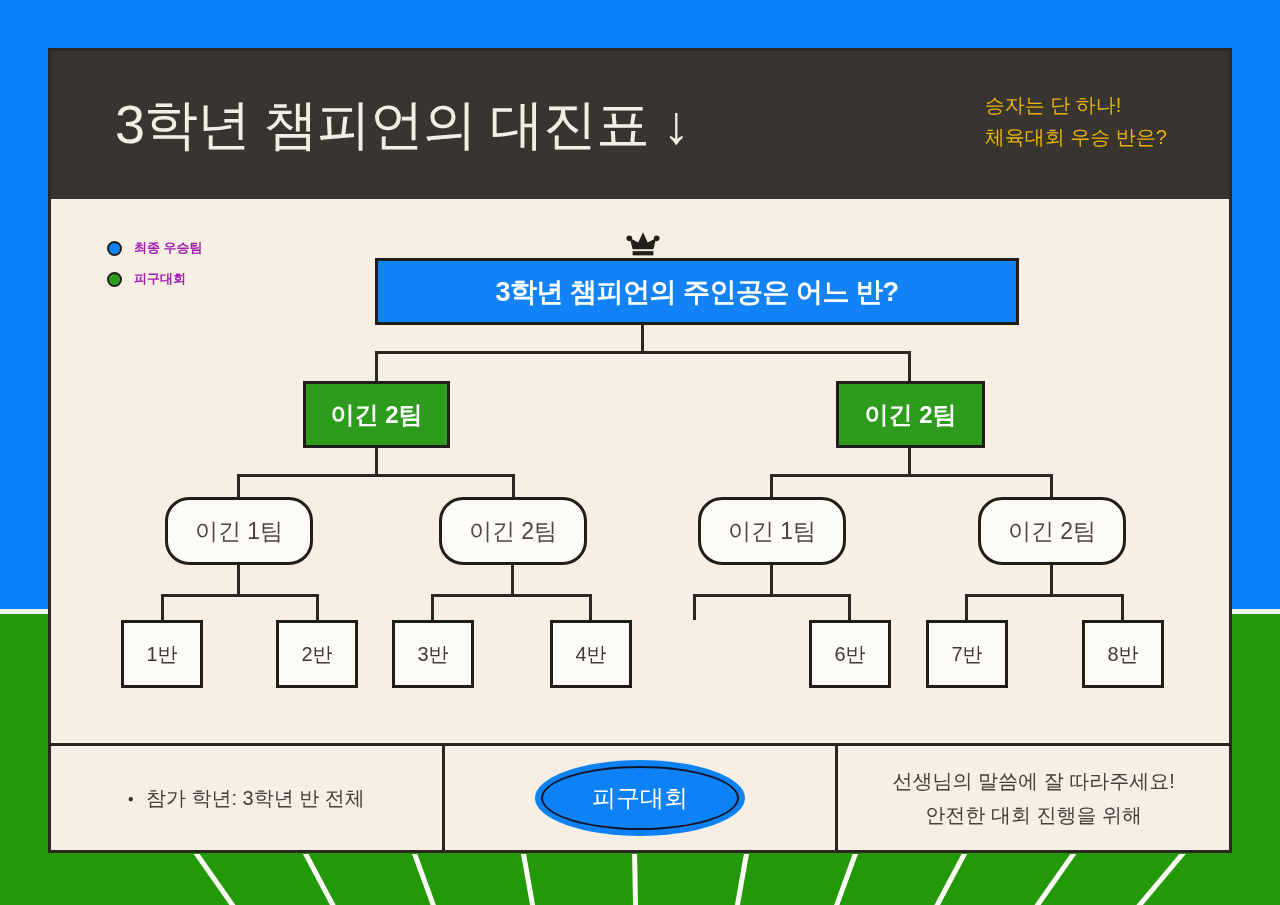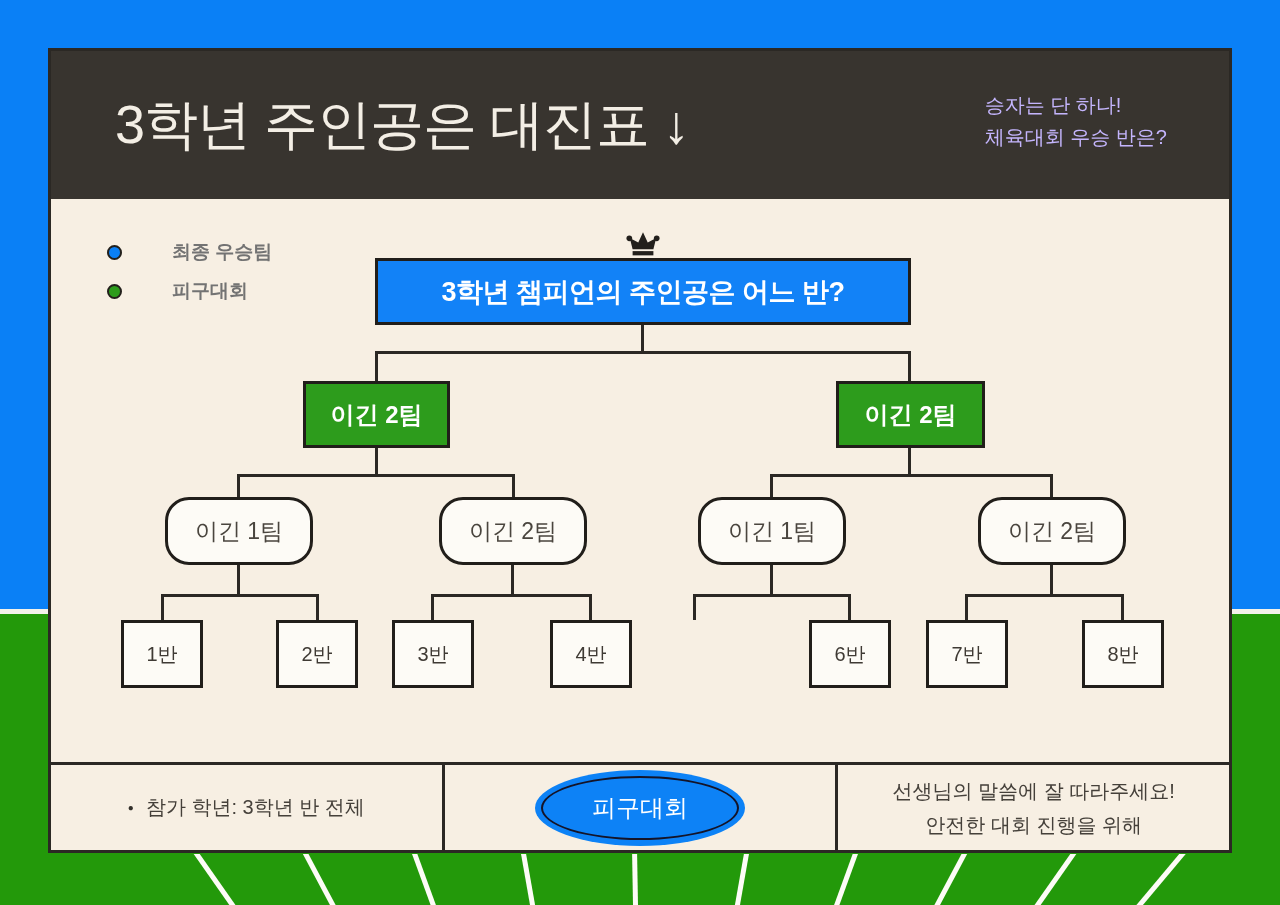--- a/index.html
+++ b/index.html
@@ -35,46 +35,46 @@
     background:var(--header-dark);
     display:flex;align-items:center;
   }
   .hdr h1{
     padding-left:64px;
     font-size:54px;font-weight:400;letter-spacing:-1px;
     color:#f3eee5;white-space:nowrap;
   }
   .tagline{
     position:absolute;right:62px;top:38px;
-    font-size:20px;line-height:1.6;color:#c4b5fd;text-align:left;
+    font-size:20px;line-height:1.6;color:#eab308;text-align:left;
   }
   .legend{position:absolute;left:56px;top:188px;}
   .legend-row{display:flex;align-items:center;margin-bottom:13px;}
   .dot{width:15px;height:15px;border-radius:50%;border:2.5px solid #23201c;margin-right:12px;flex:0 0 auto;}
   .dot.blue{background:var(--background-blue);}
   .dot.green{background:var(--box-green);}
-  .legend-row span.lbl{font-size:19px;font-weight:bold;color:#737373;margin-left:38px;}
+  .legend-row span.lbl{font-size:13px;font-weight:bold;color:#a21caf;}
   .crown{position:absolute;left:575px;top:180px;width:34px;height:27px;fill:#23201c;}
   .bx{
     position:absolute;border:3px solid #211e1a;
     display:flex;align-items:center;justify-content:center;
     text-align:center;
   }
-  .bx.champion{left:324px;top:207px;width:536px;height:67px;background:var(--box-blue);
+  .bx.champion{left:324px;top:207px;width:644px;height:67px;background:var(--box-blue);
     color:#fff;font-size:27px;font-weight:bold;letter-spacing:-0.5px;}
   .bx.semi{top:330px;height:67px;background:var(--box-green);color:#fff;font-size:24px;font-weight:bold;}
   .bx.semi.l{left:252px;width:147px;}
   .bx.semi.r{left:785px;width:149px;}
   .bx.round1{top:446px;width:148px;height:68px;background:#fdfbf6;color:#4a453e;font-size:23px;border-radius:24px;}
   .bx.team{top:569px;width:82px;height:68px;background:#fdfbf6;color:#3f3a34;font-size:20px;}
   .stem{position:absolute;width:3px;background:var(--line-dark);}
   .bridge{position:absolute;border-top:3px solid var(--line-dark);
     border-left:3px solid var(--line-dark);border-right:3px solid var(--line-dark);}
   .ftr{
-    position:absolute;left:0;bottom:0;width:100%;height:88px;
+    position:absolute;left:0;bottom:0;width:100%;height:107px;
     border-top:3px solid var(--line-dark);
     display:flex;
   }
   .cell{flex:1 1 0;display:flex;align-items:center;justify-content:center;}
   .cell + .cell{border-left:3px solid var(--line-dark);}
   .info-list{list-style:none;font-size:20px;color:var(--ink);line-height:1.75;}
   .info-list li::before{content:"●";font-size:10px;vertical-align:3px;margin-right:12px;color:#33302b;}
   .oval{position:relative;width:210px;height:76px;background:#0d82f6;border-radius:50%;}
   .oval .ring{position:absolute;inset:6px;border:2.5px solid #141428;border-radius:50%;}
   .oval .txt{position:absolute;inset:0;display:flex;align-items:center;justify-content:center;
@@ -95,21 +95,21 @@
   <span class="lane-line" style="left:745px;transform:rotate(10deg);"></span>
   <span class="lane-line" style="left:855px;transform:rotate(20deg);"></span>
   <span class="lane-line" style="left:965px;transform:rotate(28deg);"></span>
   <span class="lane-line" style="left:1075px;transform:rotate(35deg);"></span>
   <span class="lane-line" style="left:1185px;transform:rotate(40deg);"></span>
 </div>
 
 <div class="card">
 
   <div class="hdr">
-    <h1>3학년 주인공은 대진표 ↓</h1>
+    <h1>3학년 챔피언의 대진표 ↓</h1>
     <div class="tagline">
       <div>승자는 단 하나!</div>
       <div>체육대회 우승 반은?</div>
     </div>
   </div>
 
   <div class="legend">
     <div class="legend-row">
       <span class="dot blue"></span>
       <span class="lbl">최종 우승팀</span>

